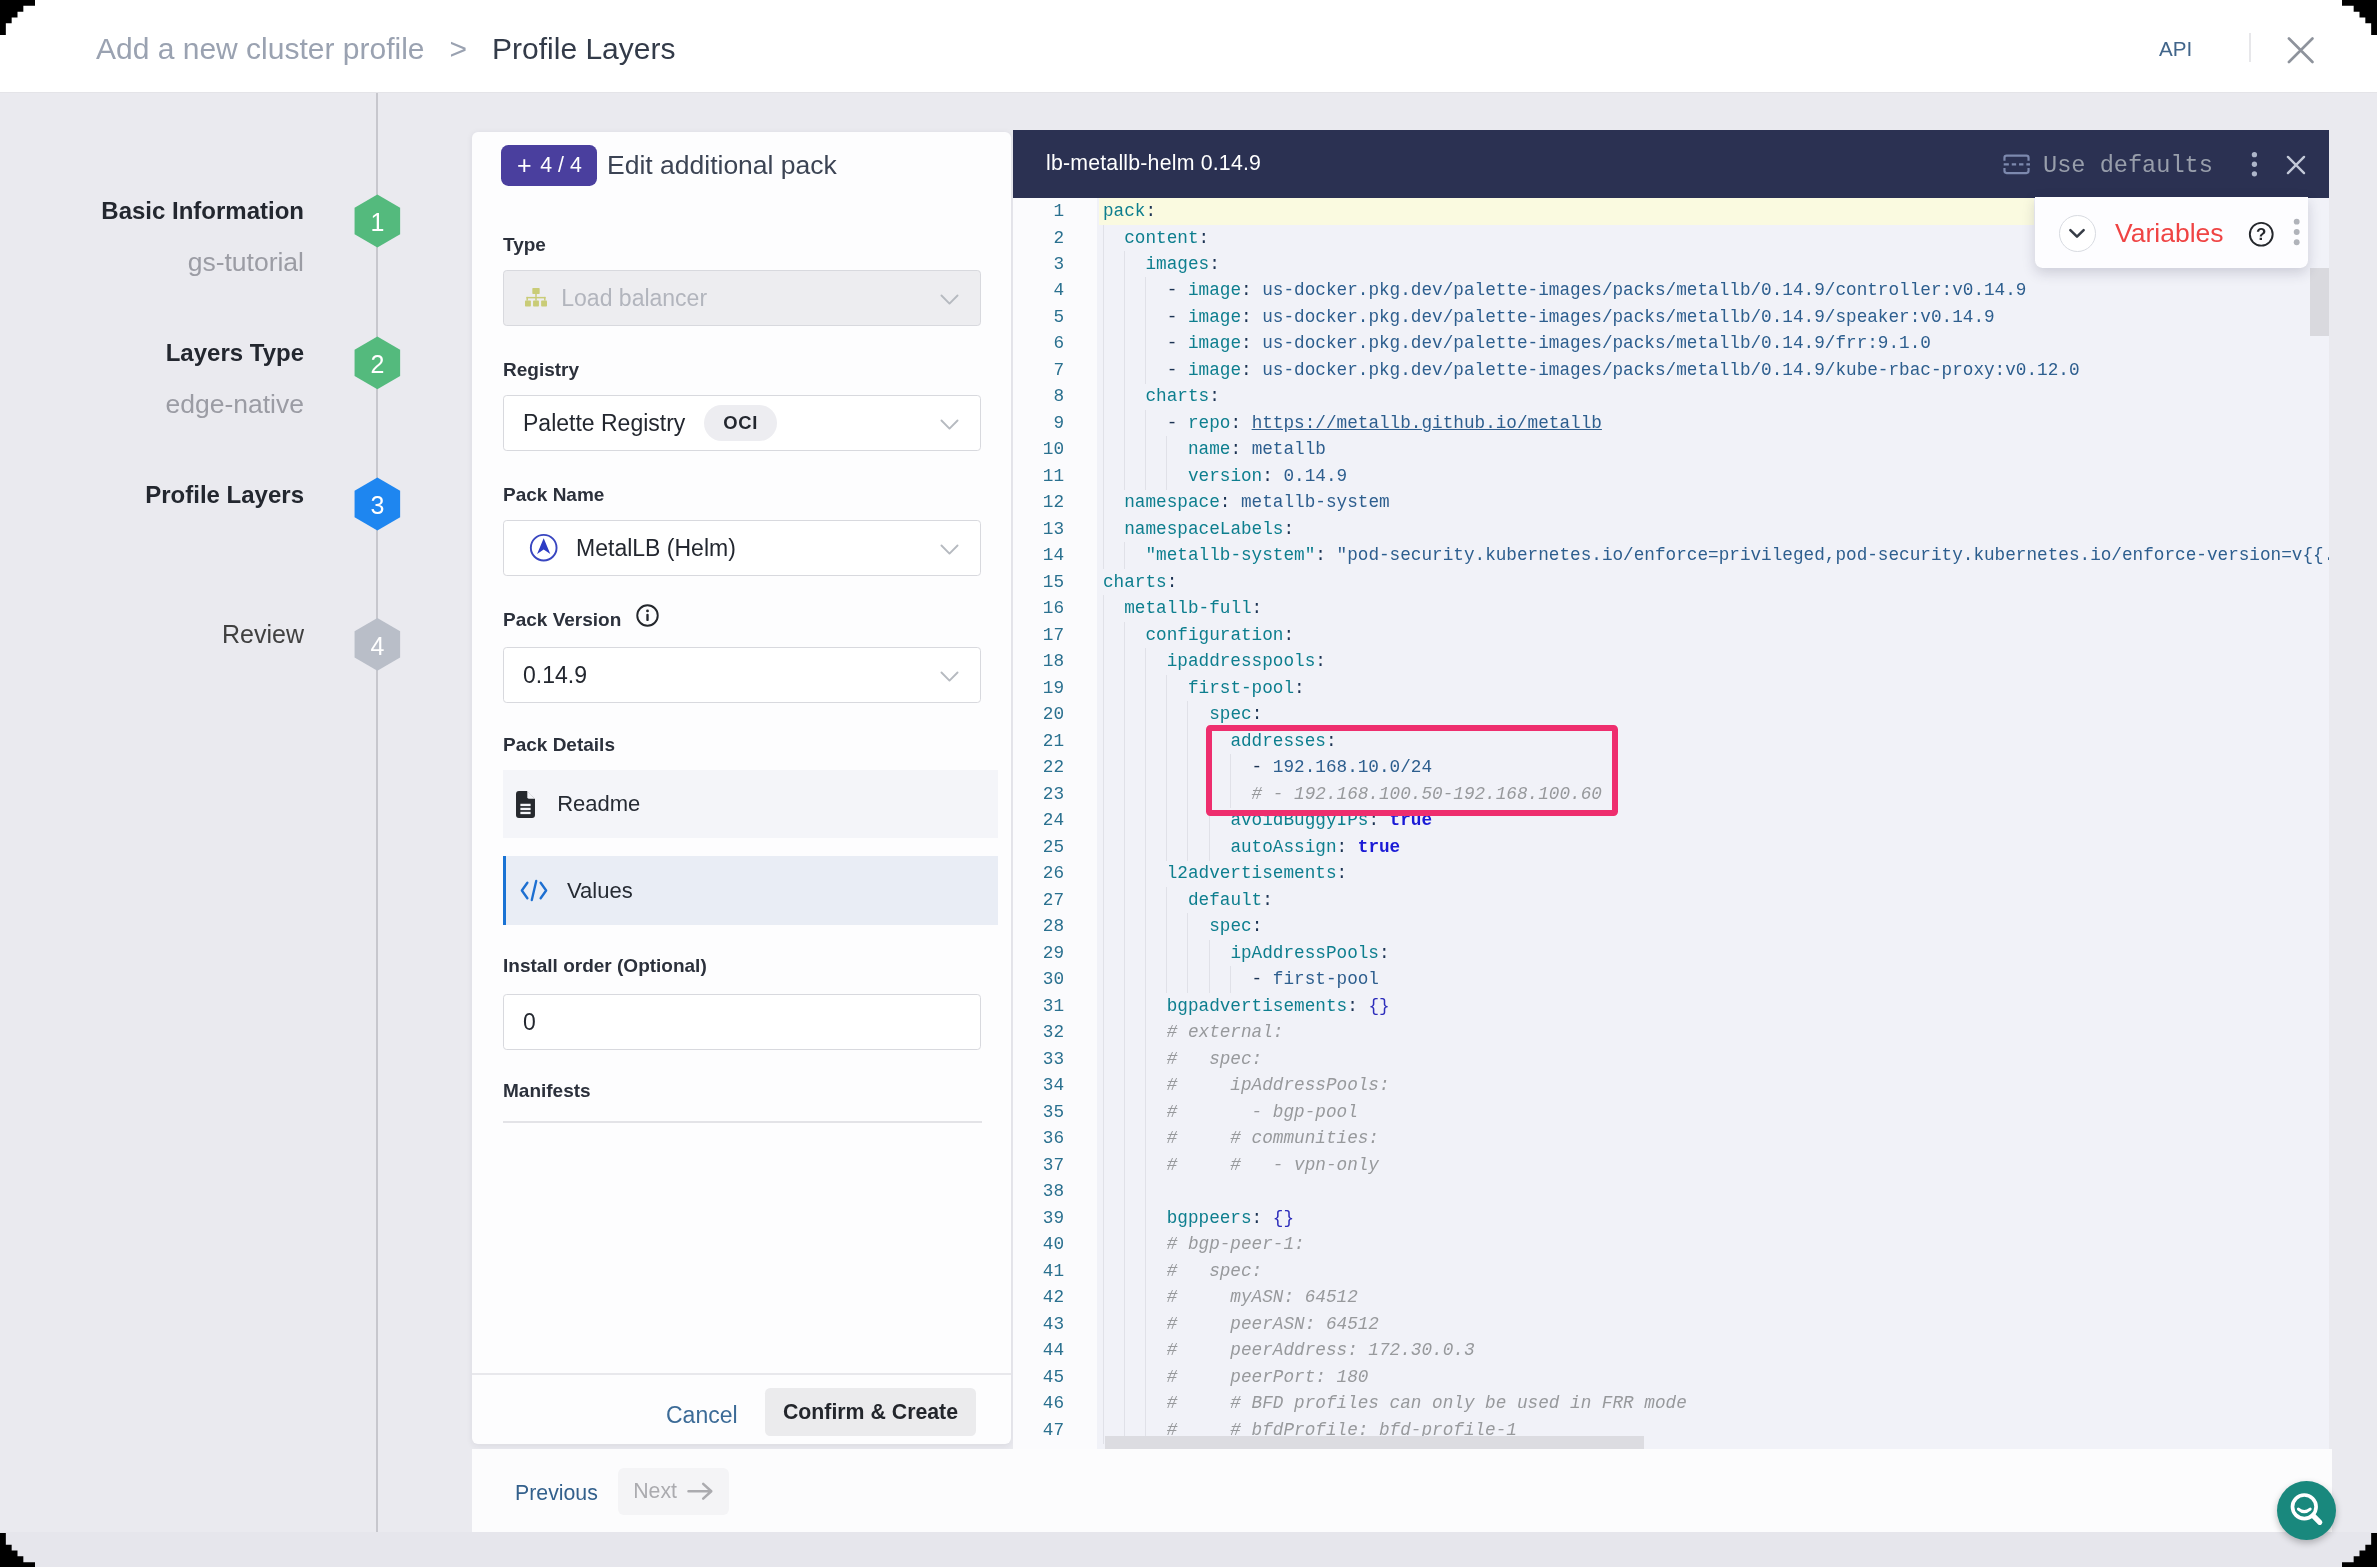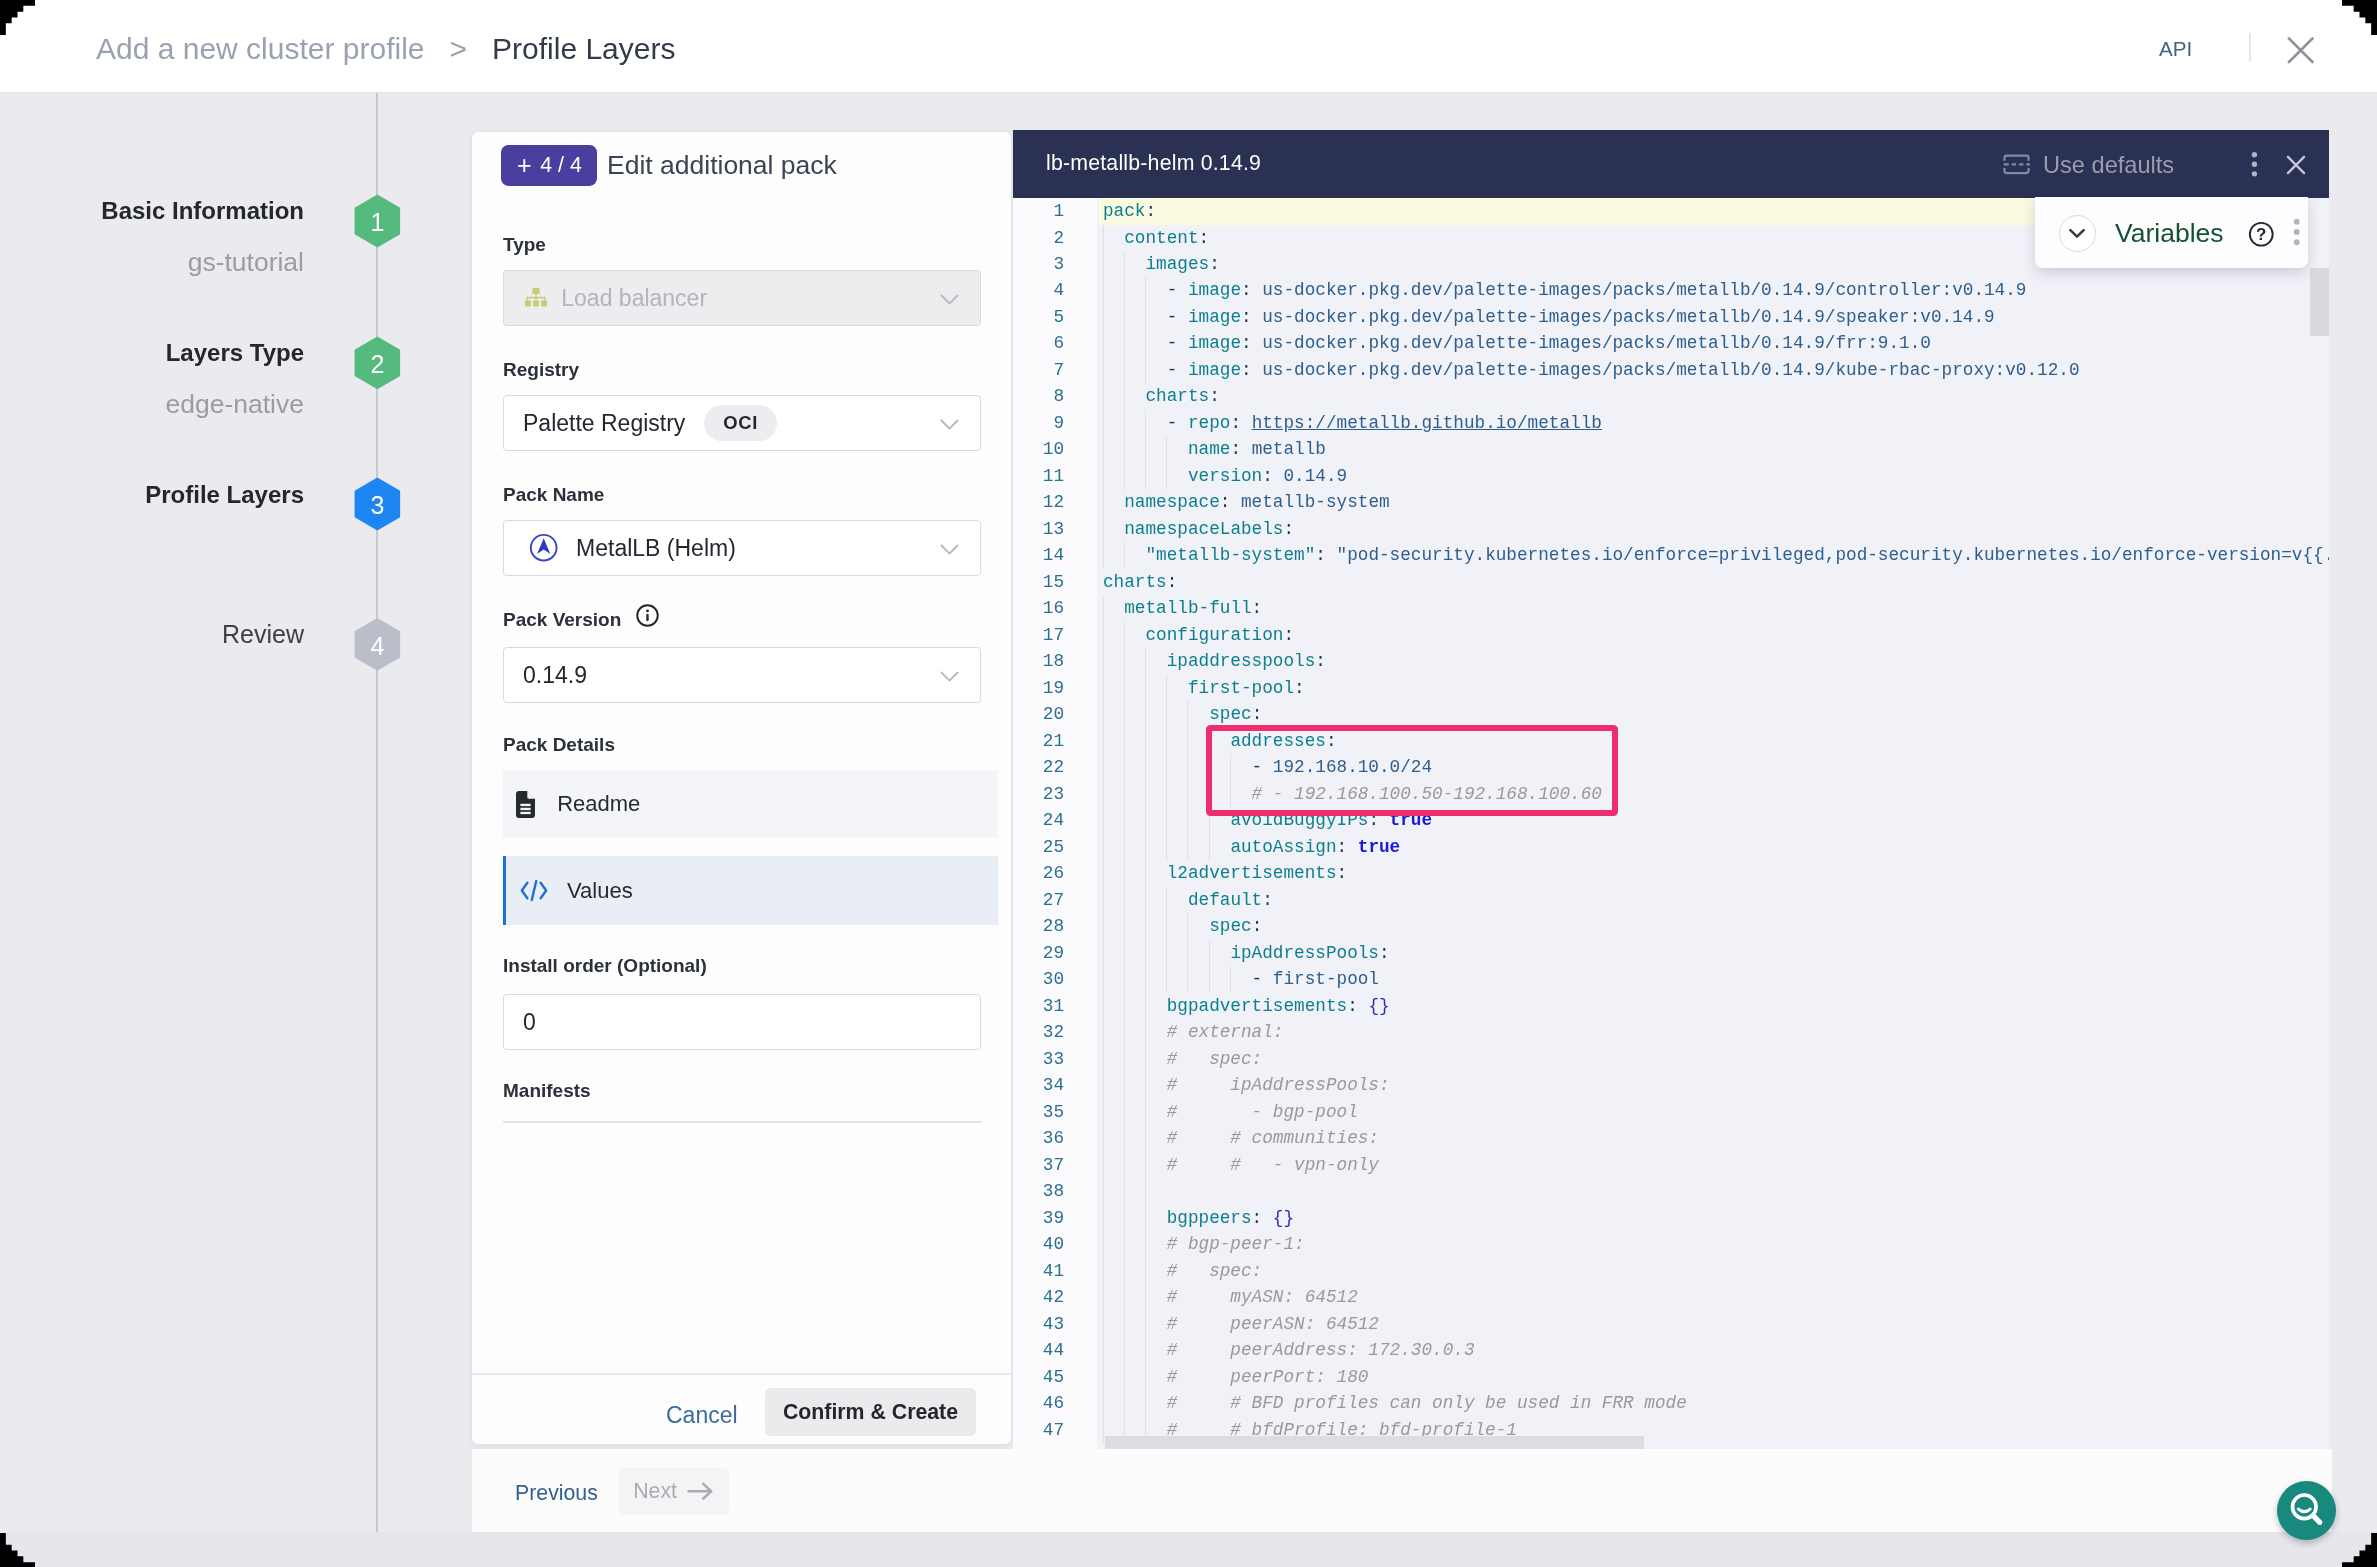--- a/index.html
+++ b/index.html
@@ -41,21 +41,21 @@
 #confirm { left:293px; top:1256px; width:211px; height:48px; background:#ebebed; border-radius:5.2px;
           font-size:21.3px; font-weight:700; color:#23262c; display:flex; align-items:center; justify-content:center; }
 #footband { left:472px; top:1449px; width:1860px; height:84px; background:#fcfcfd; }
 #bstrip { left:0px; top:1532px; width:2377px; height:35px; background:#e6e6ec; }
 #prev { left:515px; top:1481px; font-size:21.3px; color:#33608c; }
 #nextb { left:618px; top:1468px; width:111px; height:47px; background:#f4f4f6; border-radius:5.9px;
         font-size:21.3px; color:#ababaf; display:flex; align-items:center; justify-content:center; gap:10.3px; }
 #editor { left:1013px; top:130px; width:1316px; height:1319px; background:#f1f2f8; }
 #ehead { position:absolute; left:0; top:0; width:100%; height:68px; background:#2b3152; }
 #etit { position:absolute; left:33px; top:20.6px; font-size:21.3px; color:#fff; letter-spacing:0.2px; }
-#usedef { position:absolute; left:1030px; top:22px; font-size:23.6px; color:#989eab; }
+#usedef { position:absolute; left:1030px; top:22px; font-size:23.6px; color:#989eab;font-family:Liberation Mono, monospace; }
 #gutter { position:absolute; left:0; top:68px; width:84px; height:1251px; background:#fbfbfd; }
 #yellow { position:absolute; left:86px; top:68px; width:935px; height:26.5px; background:#fafae0; }
 #codewrap { position:absolute; left:0; top:68px; width:1316px; height:1251px; overflow:hidden; }
 .ln { position:absolute; width:51px; text-align:right; font-family:"Liberation Mono",monospace;
      font-size:17.7px; line-height:26.5px; color:#2a708f; }
 .cl { position:absolute; left:90px; font-family:"Liberation Mono",monospace; font-size:17.7px;
      line-height:26.5px; white-space:pre; }
 .ig { position:absolute; width:0.7px; height:26.5px; background:#e0e1e8; }
 .tk { color:#0d7e8e; }
 .tp { color:#1c3353; }
@@ -65,21 +65,21 @@
 .tc { color:#97999c; font-style:italic; }
 .tbr { color:#2d2dbb; }
 #pink { position:absolute; left:193px; top:527px; width:412px; height:91px;
        border:6.6px solid #ee2e6e; border-radius:4.4px; }
 #hscroll { position:absolute; left:92px; top:1238px; width:539px; height:12.5px; background:#dcdce1; }
 #vscroll { position:absolute; left:1297px; top:70px; width:19px; height:68px; background:#d9d9de; }
 #vars { left:2035px; top:197px; width:273px; height:71px; background:#fdfdff; border-radius:0 0 7.4px 7.4px;
        box-shadow:0 4.4px 13.2px rgba(40,40,70,.18); }
 #vchev { position:absolute; left:23.6px; top:17.7px; width:37px; height:37px; border:1.5px solid #d8dbe1;
         border-radius:50%; background:#fff; }
-#vtxt { position:absolute; left:80px; top:21.3px; font-size:26.5px; color:#14532d; font-weight:500; }
+#vtxt { position:absolute; left:80px; top:21.3px; font-size:26.5px; color:#ef4444; font-weight:500; }
 #vq { position:absolute; left:213px; top:23.6px; }
 #vdots { position:absolute; left:258px; top:20.6px; }
 #chat { left:2277px; top:1481px; width:59px; height:59px; border-radius:50%; background:#19887d;
        box-shadow:0 2.9px 7.4px rgba(0,0,0,.25); }
 .corner { position:absolute; }
 </style></head>
 <body>
 <div class="abs" id="topbar"></div>
 <div class="abs" id="crumb">Add a new cluster profile&nbsp;&nbsp; &gt;&nbsp;&nbsp; <b>Profile Layers</b></div>
 <div class="abs" id="api">API</div>

